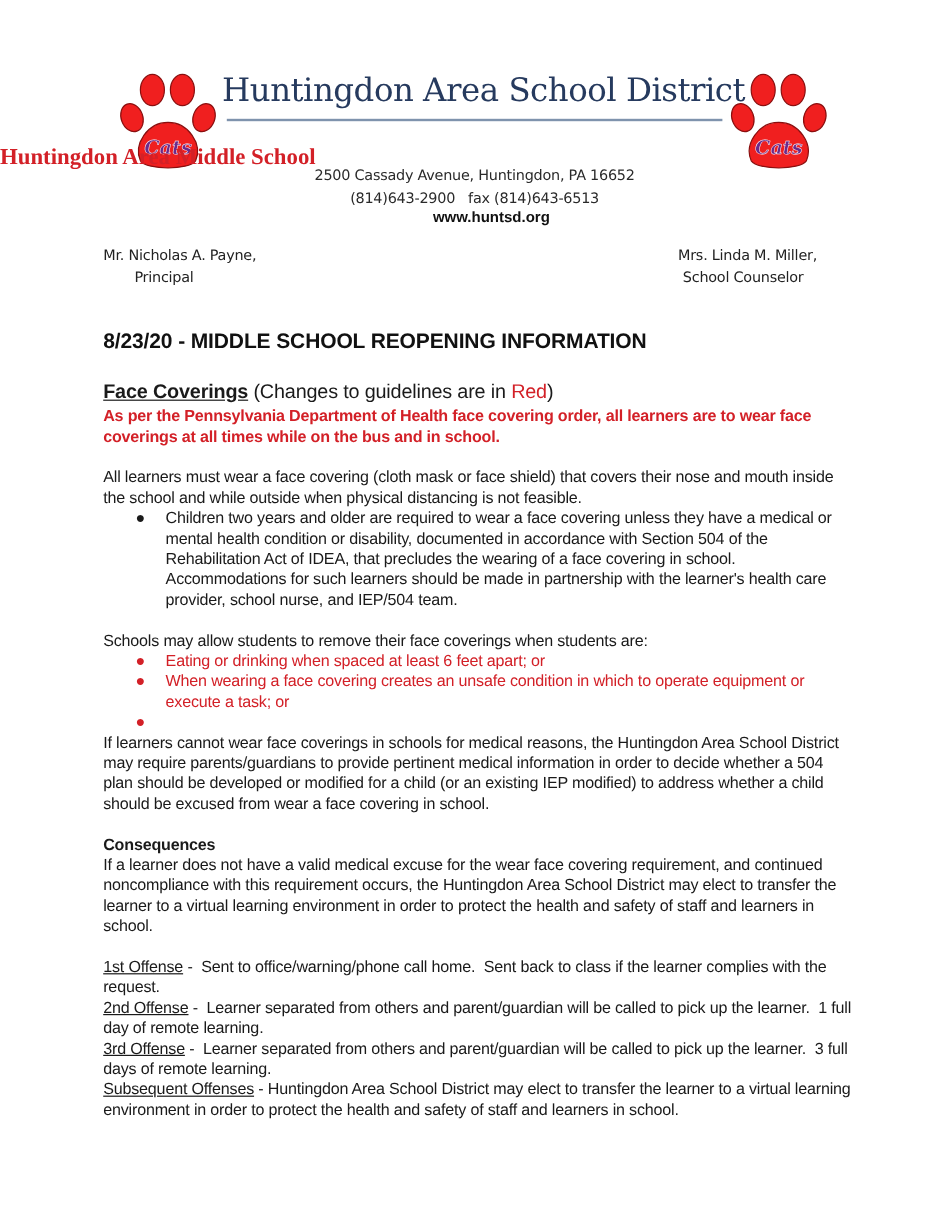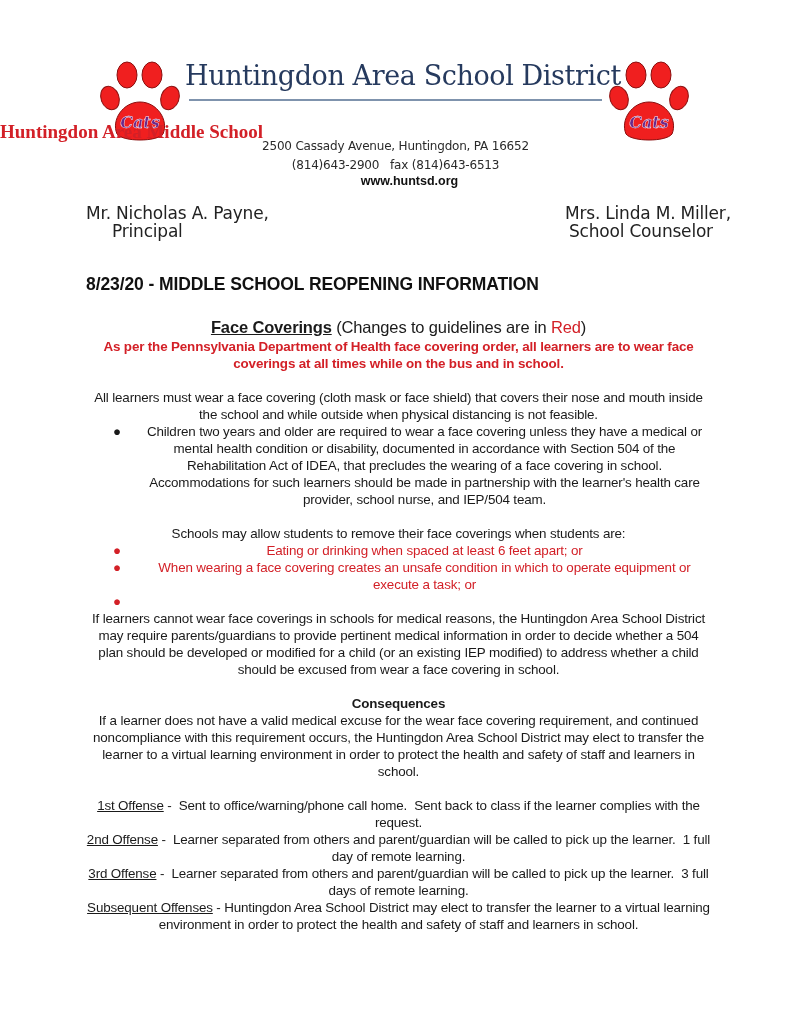--- a/index.html
+++ b/index.html
@@ -30,34 +30,34 @@
       font-family: "DejaVu Sans", sans-serif; font-size: 12px; color: #2a2a2a;
       letter-spacing: -0.2px;
     }
     .addr-1 { top: 139px; }
     .addr-2 { top: 158px; }
     .website {
       position: absolute; left: 14px; width: 791px; top: 174px; text-align: center;
       font-family: "Liberation Sans", sans-serif; font-weight: bold; font-size: 12.5px; color: #111;
     }
 
-    .staff { position: absolute; font-family: "DejaVu Sans", sans-serif; font-size: 17px; color: #222; letter-spacing: -0.2px; }
+    .staff { position: absolute; font-family: "DejaVu Sans", sans-serif; font-size: 12px; color: #222; letter-spacing: -0.2px; }
     .staff div { line-height: 18px; }
     .staff-left { left: 86px; top: 204px; }
     .staff-left .role { padding-left: 26px; }
     .staff-right { left: 565px; top: 204px; text-align: left; }
     .staff-right .role { padding-left: 4px; }
 
     .main-heading {
       position: absolute; left: 86px; top: 274px;
       font-family: "Liberation Sans", sans-serif; font-weight: bold; font-size: 17.5px; color: #111;
       letter-spacing: -0.1px;
     }
 
-    .content { position: absolute; left: 86px; top: 316px; width: 625px; font-family: "Liberation Sans", sans-serif; font-size: 13.4px; line-height: 17px; color: #1a1a1a; letter-spacing: -0.15px; text-align: center; }
+    .content { position: absolute; left: 86px; top: 316px; width: 625px; font-family: "Liberation Sans", sans-serif; font-size: 13.4px; line-height: 17px; color: #1a1a1a; letter-spacing: -0.15px; }
     .content p { margin: 0; }
     .red { color: #d32027; }
     .bold { font-weight: bold; }
 
     .fc-heading { font-size: 16.5px; line-height: 22px; }
     .fc-heading .title { font-weight: bold; text-decoration: underline; }
     .red-notice { font-weight: bold; color: #d32027; margin-top: 1px; }
 
     .gap-l { margin-top: 17px !important; }
 

